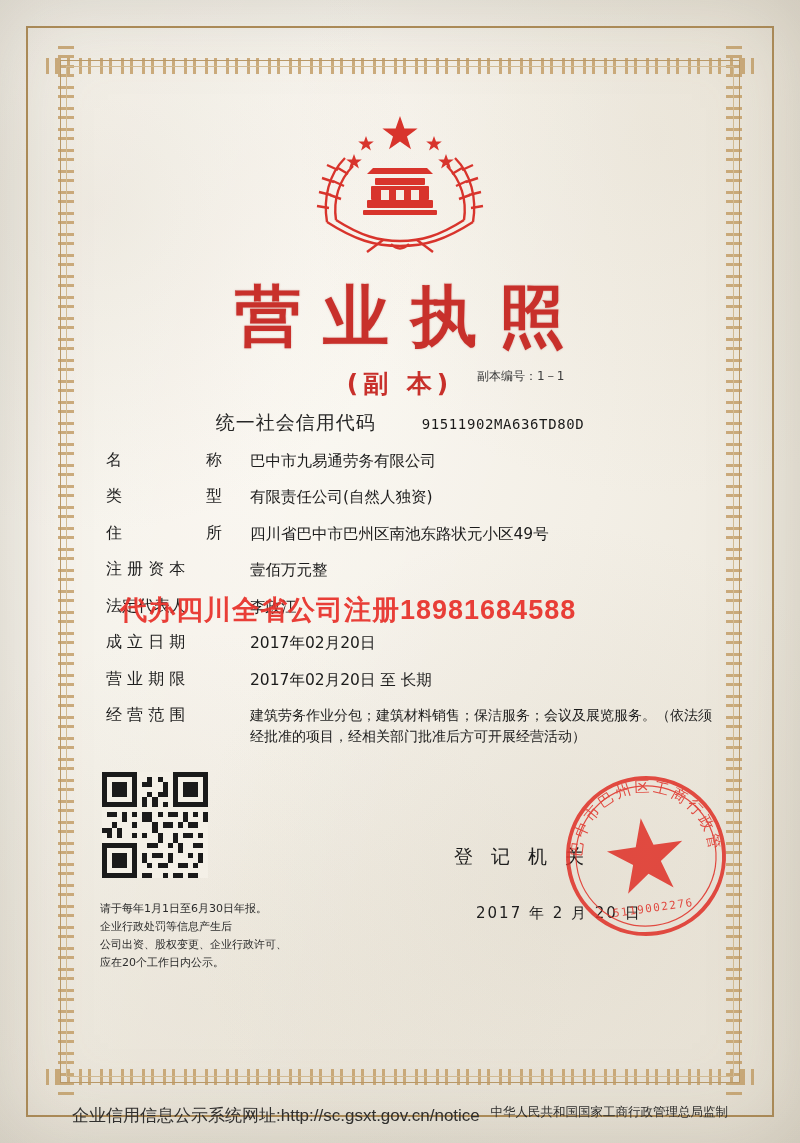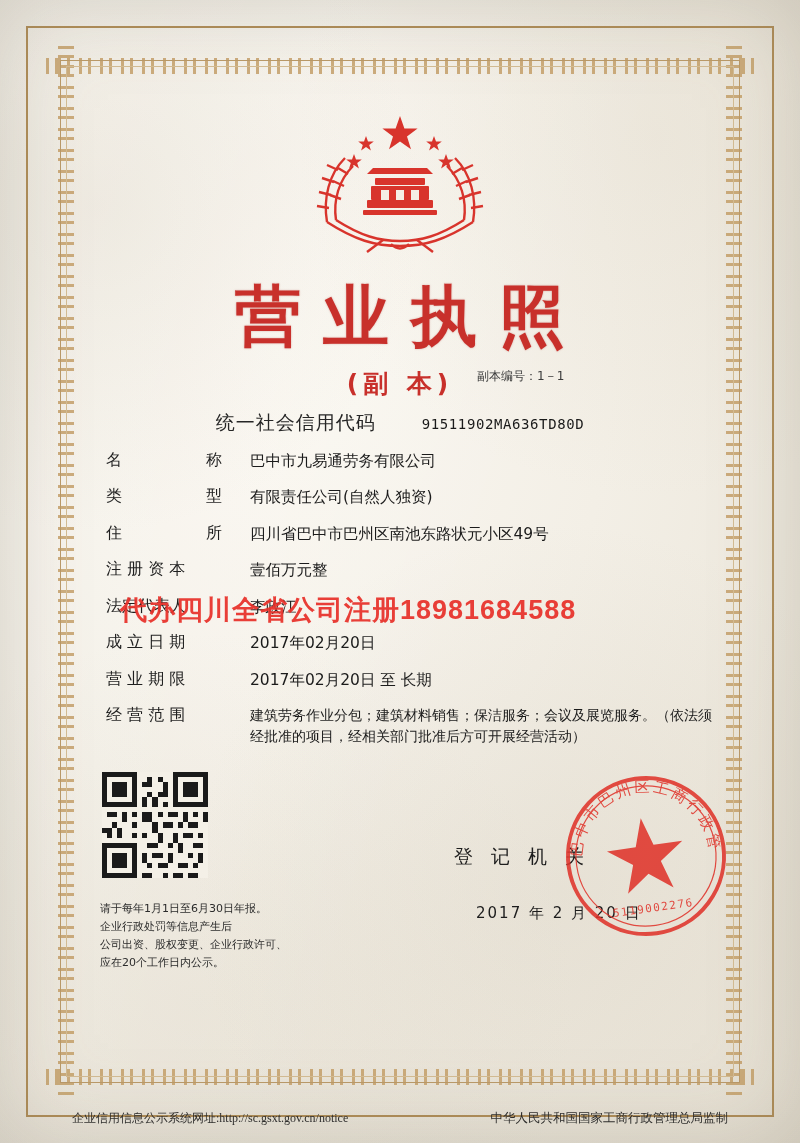--- a/index.html
+++ b/index.html
@@ -257,22 +257,22 @@
   
   .bottom-bar {
     position: absolute;
     left: 0; right: 0;
     bottom: -56px;
     display: flex;
     justify-content: space-between;
     padding: 0 -10px;
   }
   .bottom-left {
-    font-family: Liberation Serif, serif;
-    font-size: 12px;
+    font-family: Liberation Sans, sans-serif;
+    font-size: 17px;
     color: #2a2a2a;
   }
   .bottom-right {
     font-family: "DejaVu Sans", sans-serif;
     font-size: 12.5px;
     color: #2a2a2a;
   }
 </style>
 </head>
 <body>

